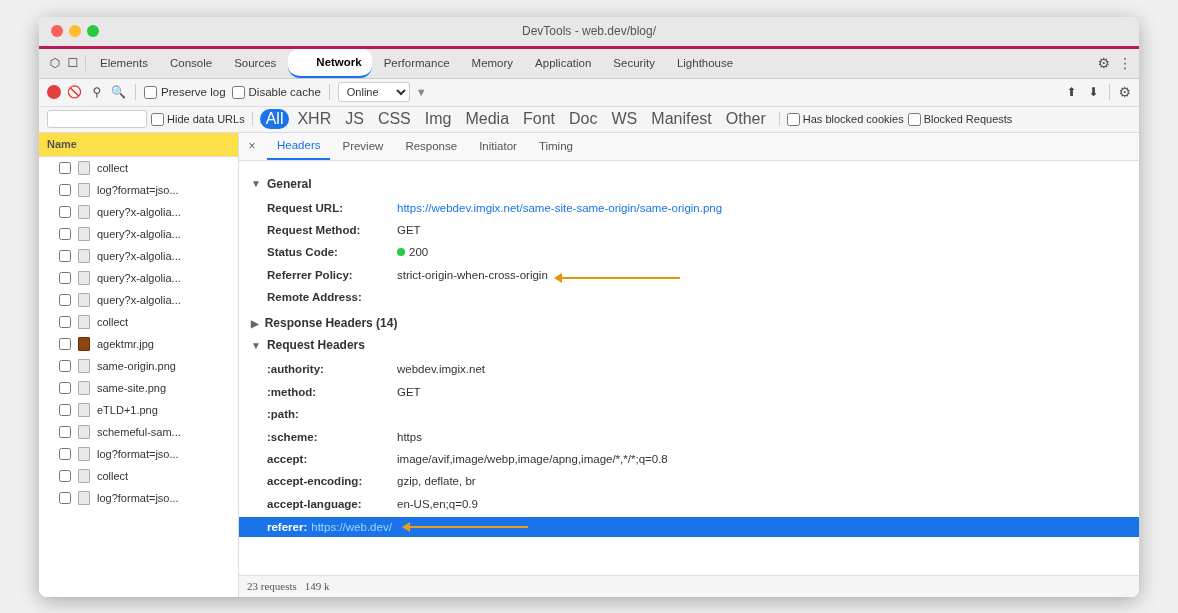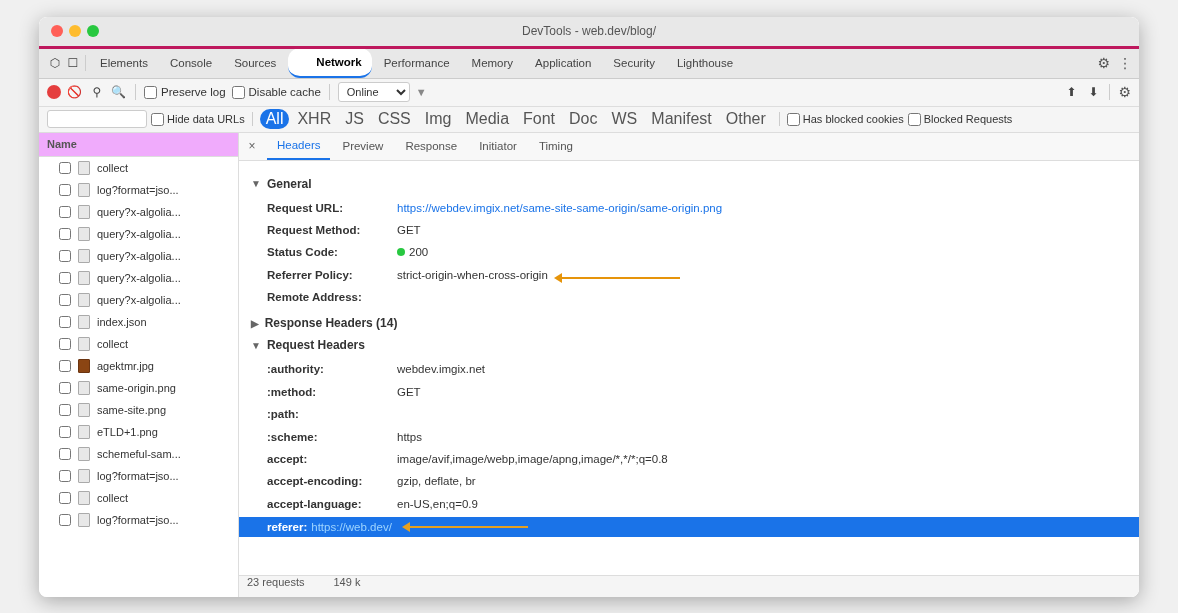--- a/index.html
+++ b/index.html
@@ -216,21 +216,21 @@
       overflow-y: auto;
       display: flex;
       flex-direction: column;
     }
     .sidebar-header {
       padding: 4px 8px;
       font-size: 11px;
       font-weight: 600;
       color: #555;
       border-bottom: 1px solid #ddd;
-      background: #f0abfc;
+      background: #fde047;
       height: 24px;
       display: flex;
       align-items: center;
     }
     .sidebar-item {
       display: flex;
       align-items: center;
       padding: 3px 20px;
       font-size: 11px;
       color: #333;
@@ -267,26 +267,27 @@
       flex: 1;
       overflow: hidden;
       text-overflow: ellipsis;
       white-space: nowrap;
     }
     
     .status-bar {
       background: #f5f5f5;
       height: 22px;
       display: flex;
-      align-items: flex-start;
+      align-items: center;
       padding: 0 8px;
       font-size: 11px;
       color: #555;
       border-top: 1px solid #ddd;
-      gap: 29px;
+      gap: 8px;
+      font-family: Liberation Serif, serif;
     }
     
     .detail-panel {
       flex: 1;
       display: flex;
       flex-direction: column;
       overflow: hidden;
       background: #fff;
     }
     .detail-tabs {
@@ -581,27 +582,20 @@
         <div class="sidebar-file-icon">
             <div class="file-icon-img"></div>
           </div>
         <span class="sidebar-item-name">query?x-algolia...</span>
       </div>
       <div class="sidebar-item">
         <input type="checkbox" class="sidebar-checkbox" style="">
         <div class="sidebar-file-icon">
             <div class="file-icon-img"></div>
           </div>
-        <span class="sidebar-item-name">index.json</span>
-      </div>
-      <div class="sidebar-item">
-        <input type="checkbox" class="sidebar-checkbox" style="">
-        <div class="sidebar-file-icon">
-            <div class="file-icon-img"></div>
-          </div>
         <span class="sidebar-item-name">collect</span>
       </div>
       <div class="sidebar-item">
         <input type="checkbox" class="sidebar-checkbox" style="">
         <div class="sidebar-file-icon">
             <div class="file-icon-img jpg"></div>
           </div>
         <span class="sidebar-item-name">agektmr.jpg</span>
       </div>
       <div class="sidebar-item">

